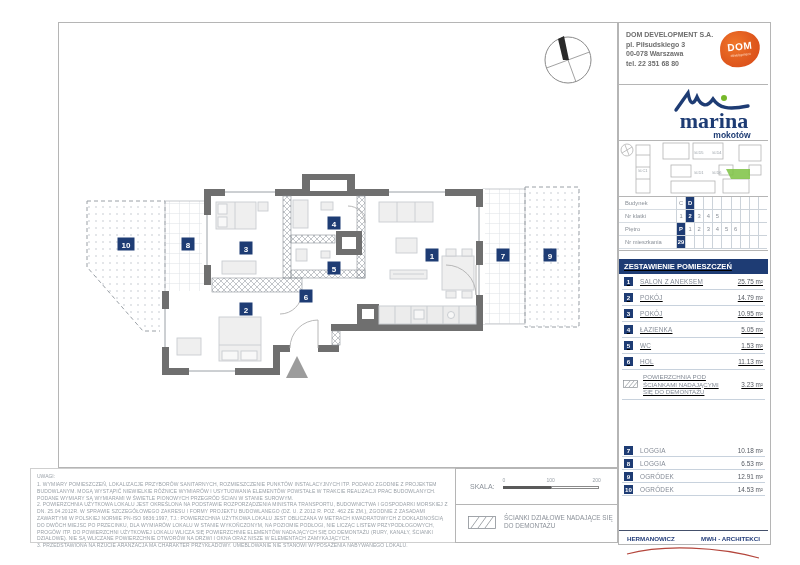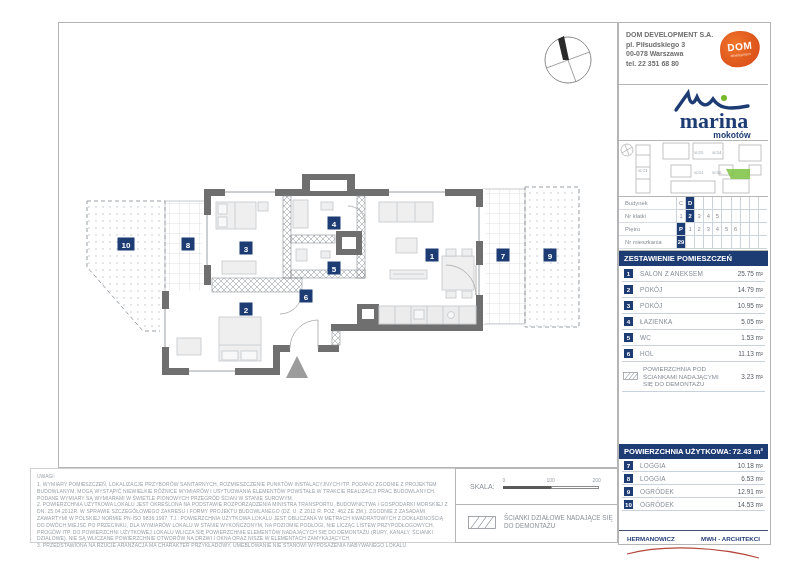--- a/index.html
+++ b/index.html
@@ -8,21 +8,21 @@
   .abs{position:absolute;}
   .box{position:absolute;border:1px solid #b5b5b5;box-sizing:border-box;background:#fff;}
 
   
   #rcol{left:618px;top:22px;width:151px;height:521px;border:1px solid #b5b5b5;}
   .rsec{position:absolute;left:0;width:149px;border-bottom:1px solid #b5b5b5;box-sizing:border-box;background:#fff;}
   #sec-dev{top:0;height:62px;}
   #sec-brand{top:62px;height:56px;}
   #sec-site{top:118px;height:56px;}
   #sec-unit{top:174px;height:54px;}
-  #sec-rooms{top:228px;height:149px;border-bottom:none;}
+  #sec-rooms{top:236px;height:149px;border-bottom:none;text-decoration:underline;}
   #sec-area{top:421px;height:100px;border-bottom:none;}
 
   .dev-info{position:absolute;left:7px;top:7px;font-size:7px;line-height:9.5px;font-weight:bold;color:#6d6d6d;}
   .dom-logo{position:absolute;right:8px;top:8px;width:40px;height:36px;
     background:radial-gradient(circle at 38% 35%,#f0762a 0%,#e05a1e 55%,#d8481a 100%);
     border-radius:48% 52% 55% 45% / 52% 48% 58% 42%;transform:rotate(-6deg);
     display:flex;flex-direction:column;align-items:center;justify-content:center;}
   .dom-logo .t1{color:#fff;font-weight:bold;font-size:10px;letter-spacing:.5px;}
   .dom-logo .t2{color:#ffd9c2;font-size:3.5px;margin-top:1px;}
 
@@ -433,24 +433,20 @@
           <path d="M2 7 L7 1 M6 7 L11 1 M10 7 L15 1" stroke="#8b9096" stroke-width="0.7"></path>
         </svg>
         <span class="demname">POWIERZCHNIA POD
 ŚCIANKAMI NADAJĄCYMI
 SIĘ DO DEMONTAŻU</span>
         <span class="rarea">3.23 m²</span>
       </div>
     </div>
 
     <div class="rsec" id="sec-area">
-      <div class="hdrbar">
-        <span>POWIERZCHNIA UŻYTKOWA:</span>
-        <span>72.43 m²</span>
-      </div>
       <div>
 
           <div class="rrow rrow-sm">
             <span class="rbadge">7</span>
             <span class="rname">LOGGIA</span>
             <span class="rarea">10.18 m²</span>
           </div>
 
           <div class="rrow rrow-sm">
             <span class="rbadge">8</span>

